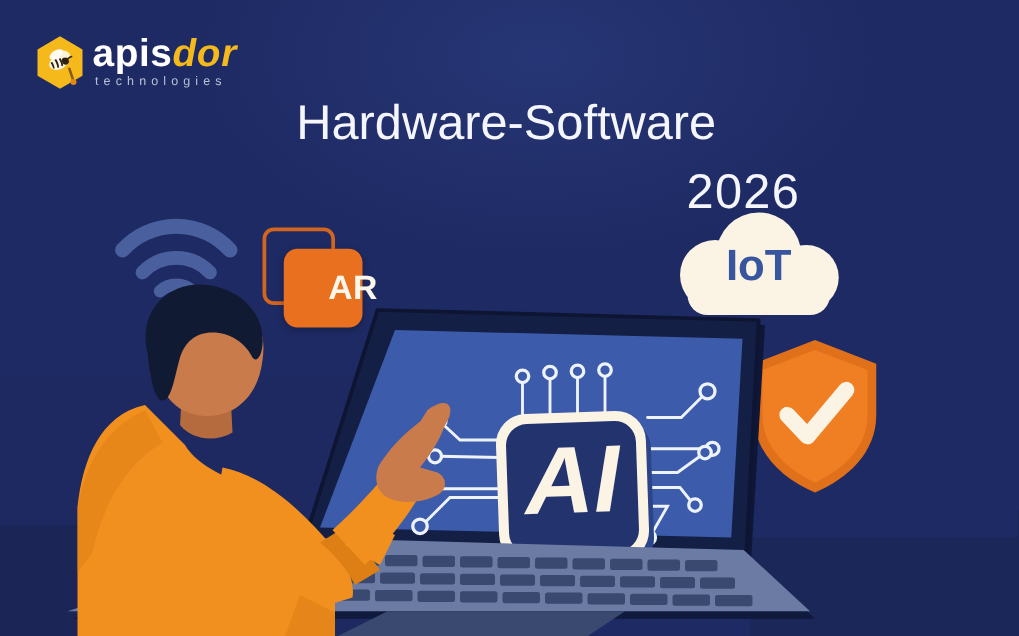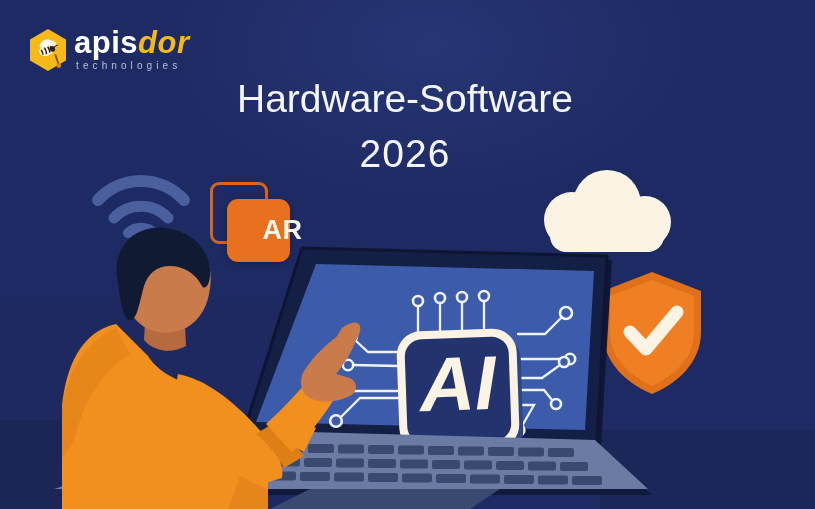--- a/index.html
+++ b/index.html
@@ -52,21 +52,21 @@
     position:absolute; left:170px; top:48px; width:470px;
     text-align:center;
     color:#f4f6fb;
     font-size:39px;
     line-height:55px;
     font-weight:400;
     letter-spacing:0px;
     margin-top:23px;
   }
   #title .ln { display:block; white-space:nowrap; }
-  #title .ln3 { letter-spacing:1px; }
+  #title .ln3 { letter-spacing:1px;text-align:right; }
 
   
   #wifi { position:absolute; left:92px; top:174px; width:98px; height:78px; }
 
   
   #ar-card { position:absolute; left:210px; top:182px; width:84px; height:80px; }
   #ar-card .back-card {
     position:absolute; left:0; top:0; width:58px; height:62px;
     border:3px solid #d4651f; border-radius:9px; background:transparent;
   }
@@ -162,20 +162,21 @@
 
   <div id="iot">
     <svg width="150" height="94" viewBox="0 0 150 94" style="position:absolute;left:0;top:0;">
       <g fill="#fbf3e4">
         <circle cx="75" cy="38" r="34"></circle>
         <circle cx="40" cy="54" r="28"></circle>
         <circle cx="113" cy="56" r="26"></circle>
         <rect x="18" y="54" width="114" height="32" rx="16"></rect>
       </g>
     </svg>
+    <div class="iot-text">IoT</div>
   </div>
 
   <div id="shield">
     <svg width="108" height="126" viewBox="0 0 108 126">
       <path d="M54 2 L103 21 V62 C103 92 80 113 54 124 C28 113 5 92 5 62 V21 Z" fill="#e0701a"></path>
       <path d="M54 10 L96 26 V62 C96 88 76 106 54 116 C32 106 12 88 12 62 V26 Z" fill="#ef7f22"></path>
       <path d="M32 62 L48 79 L79 42" stroke="#fbf3e4" stroke-width="13" fill="none" stroke-linecap="round" stroke-linejoin="round"></path>
     </svg>
   </div>
 

